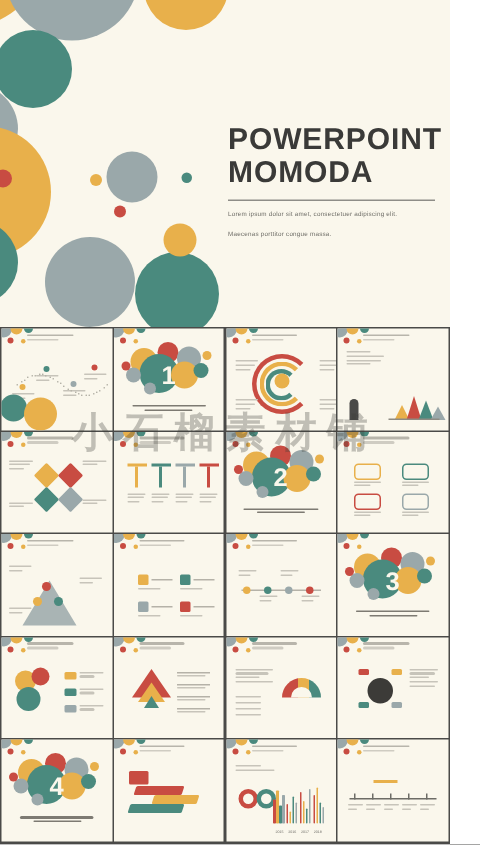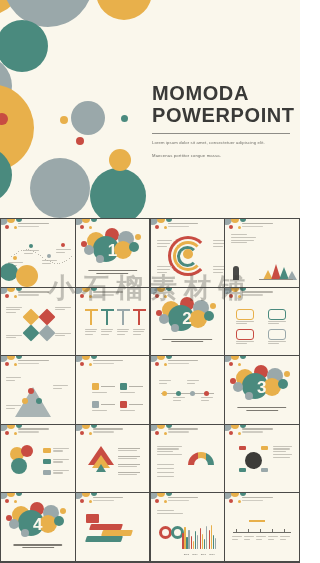--- a/index.html
+++ b/index.html
@@ -121,22 +121,22 @@
         <div class="circ" style="left: 90px; top: 168px; width: 56px; height: 56px; background: rgb(74, 138, 126);"></div>
         <div class="circ" style="left: 71px; top: 101px; width: 34px; height: 34px; background: rgb(154, 168, 170);"></div>
         <div class="circ" style="left: 109px; top: 149px; width: 22px; height: 22px; background: rgb(232, 176, 75);"></div>
         <div class="circ" style="left: 60px; top: 116px; width: 8px; height: 8px; background: rgb(232, 176, 75);"></div>
         <div class="circ" style="left: 76px; top: 137px; width: 8px; height: 8px; background: rgb(200, 76, 66);"></div>
         <div class="circ" style="left: 120.5px; top: 114.5px; width: 7px; height: 7px; background: rgb(74, 138, 126);"></div>
         <div class="circ" style="left: -4px; top: 113px; width: 12px; height: 12px; background: rgb(200, 76, 66);"></div>
       </div>
 
     <div id="hero-text">
+      <div class="hero-title">POWERPOINT</div>
       <div class="hero-title">MOMODA</div>
-      <div class="hero-title">POWERPOINT</div>
       <div class="hero-rule"></div>
       <div class="hero-sub">Lorem ipsum dolor sit amet, consectetuer adipiscing elit.</div>
       <div class="hero-sub">Maecenas porttitor congue massa.</div>
     </div>
   </div>
 
   <div id="grid">
       <div class="thumb">
         <div class="tdeco">
           <i style="left: -4px; top: -5px; width: 11px; height: 11px; background: rgb(154, 168, 170);"></i>

